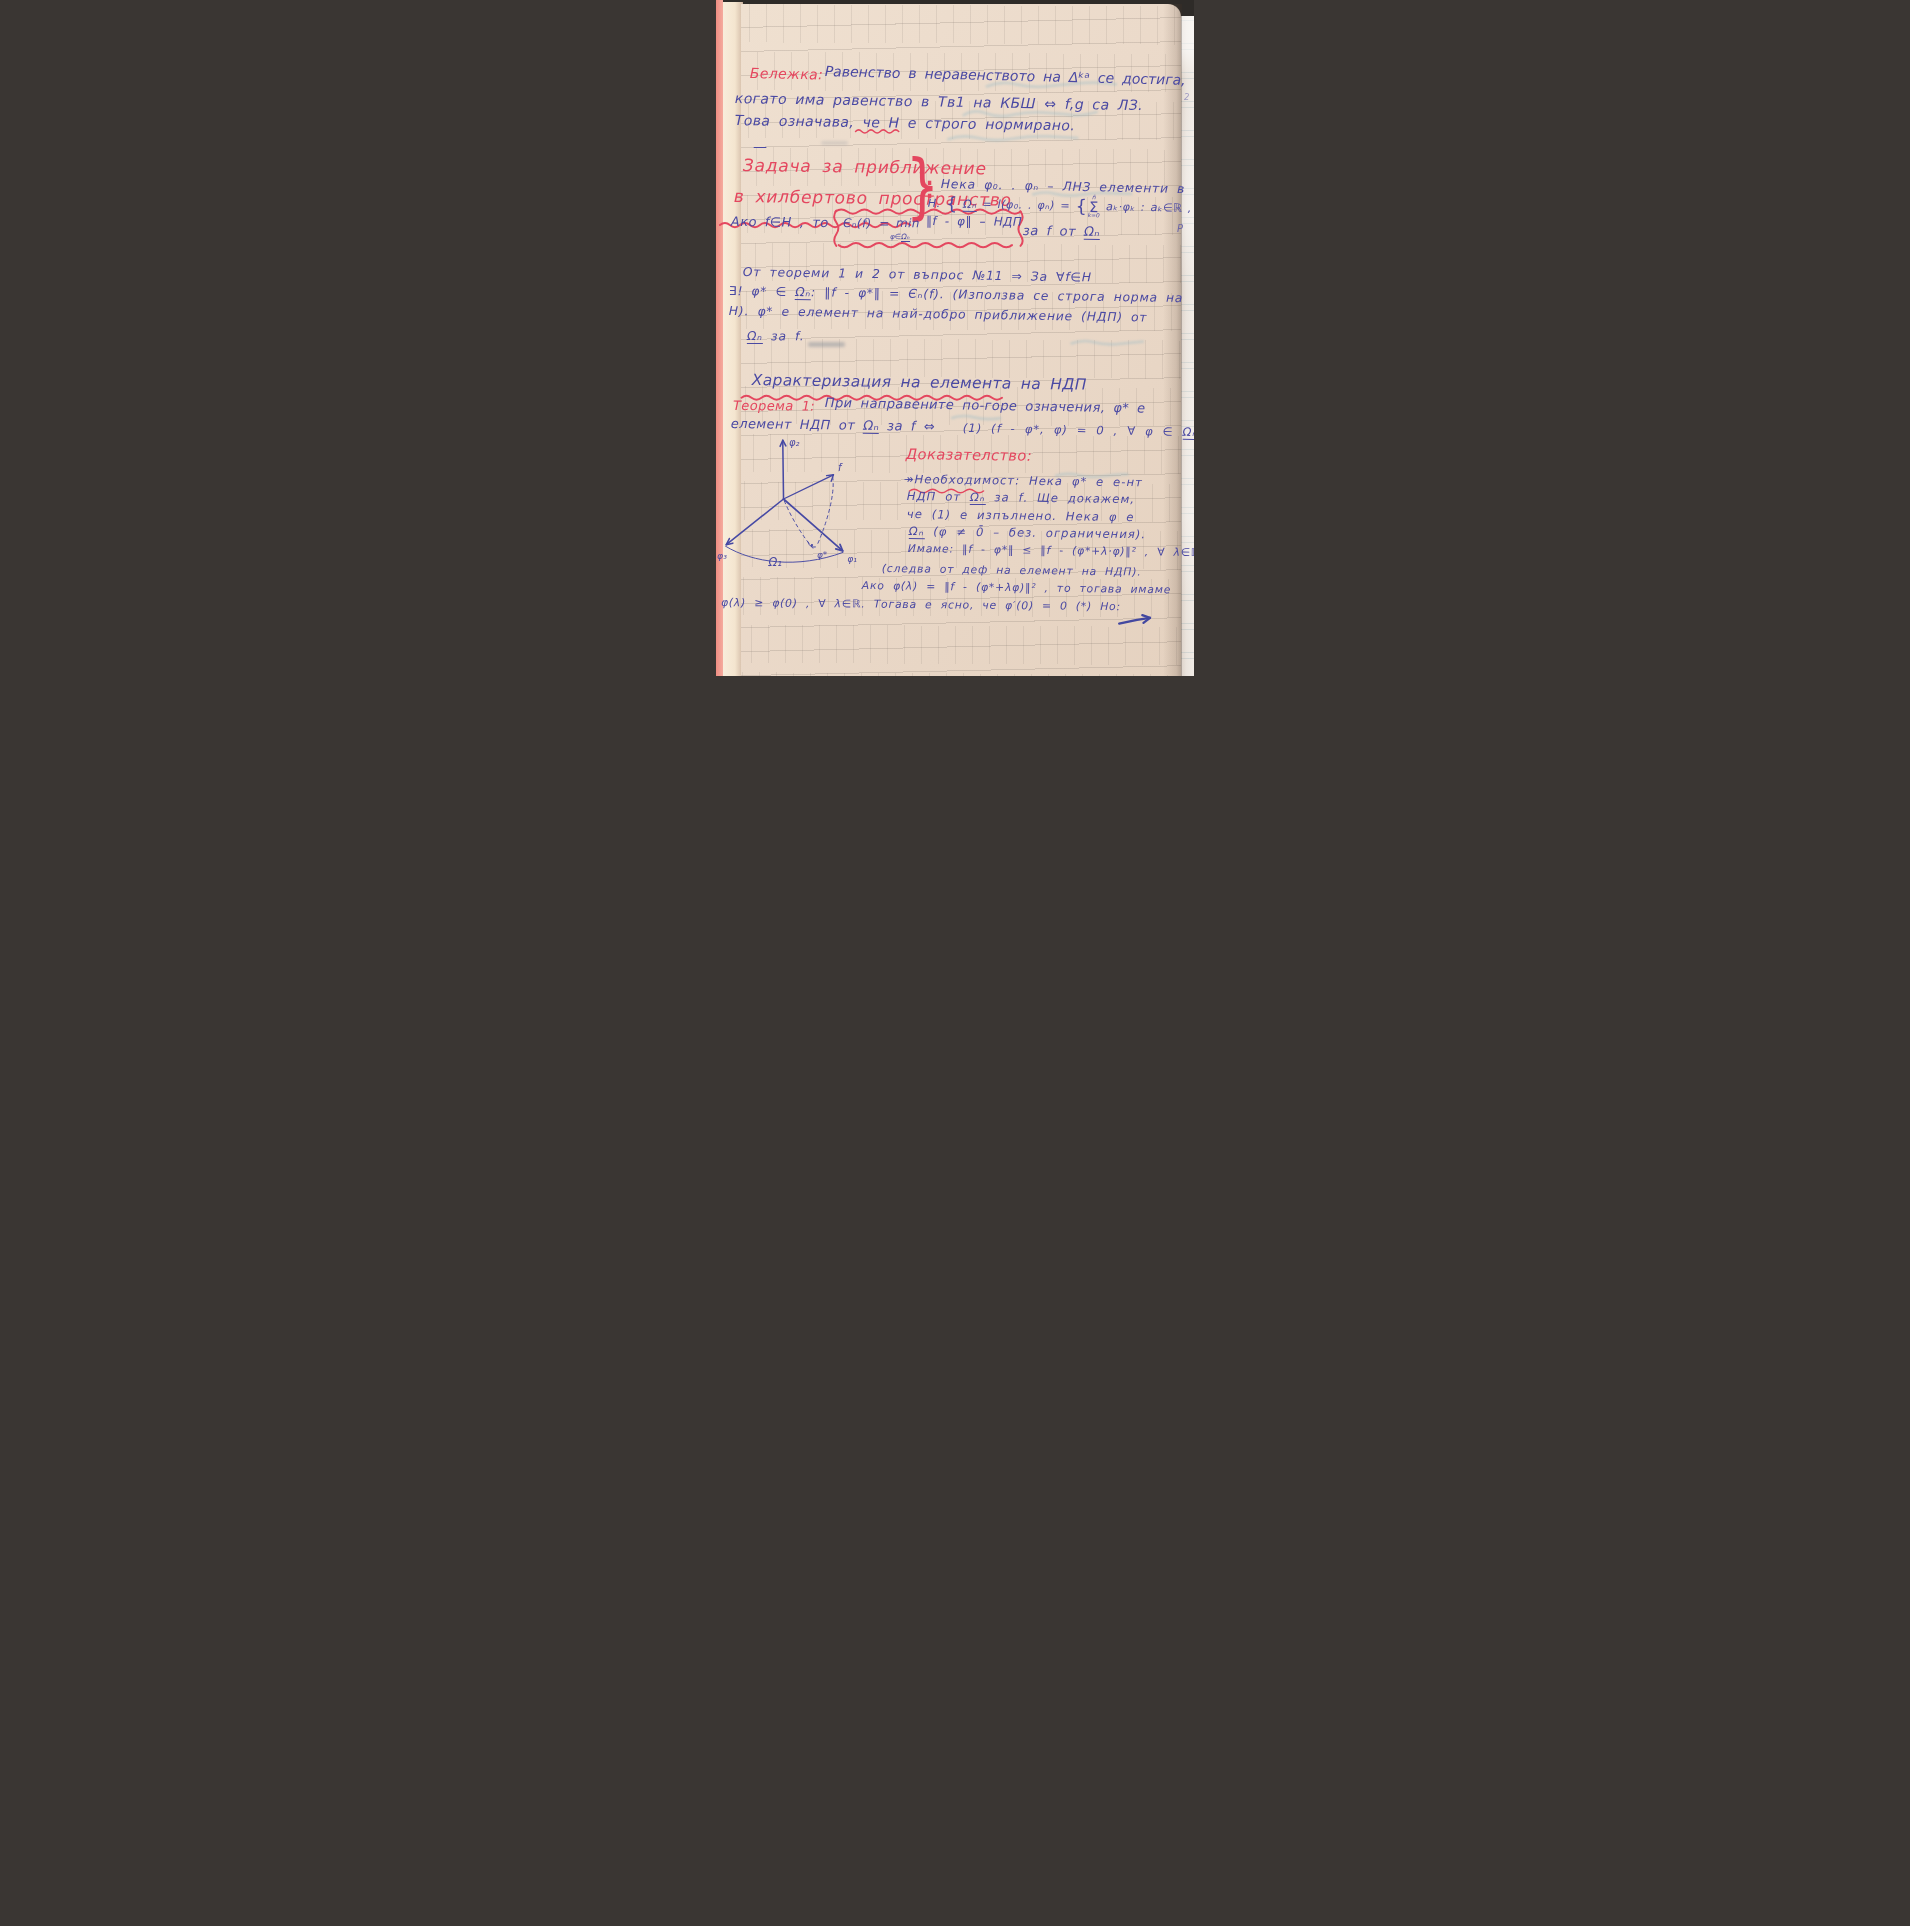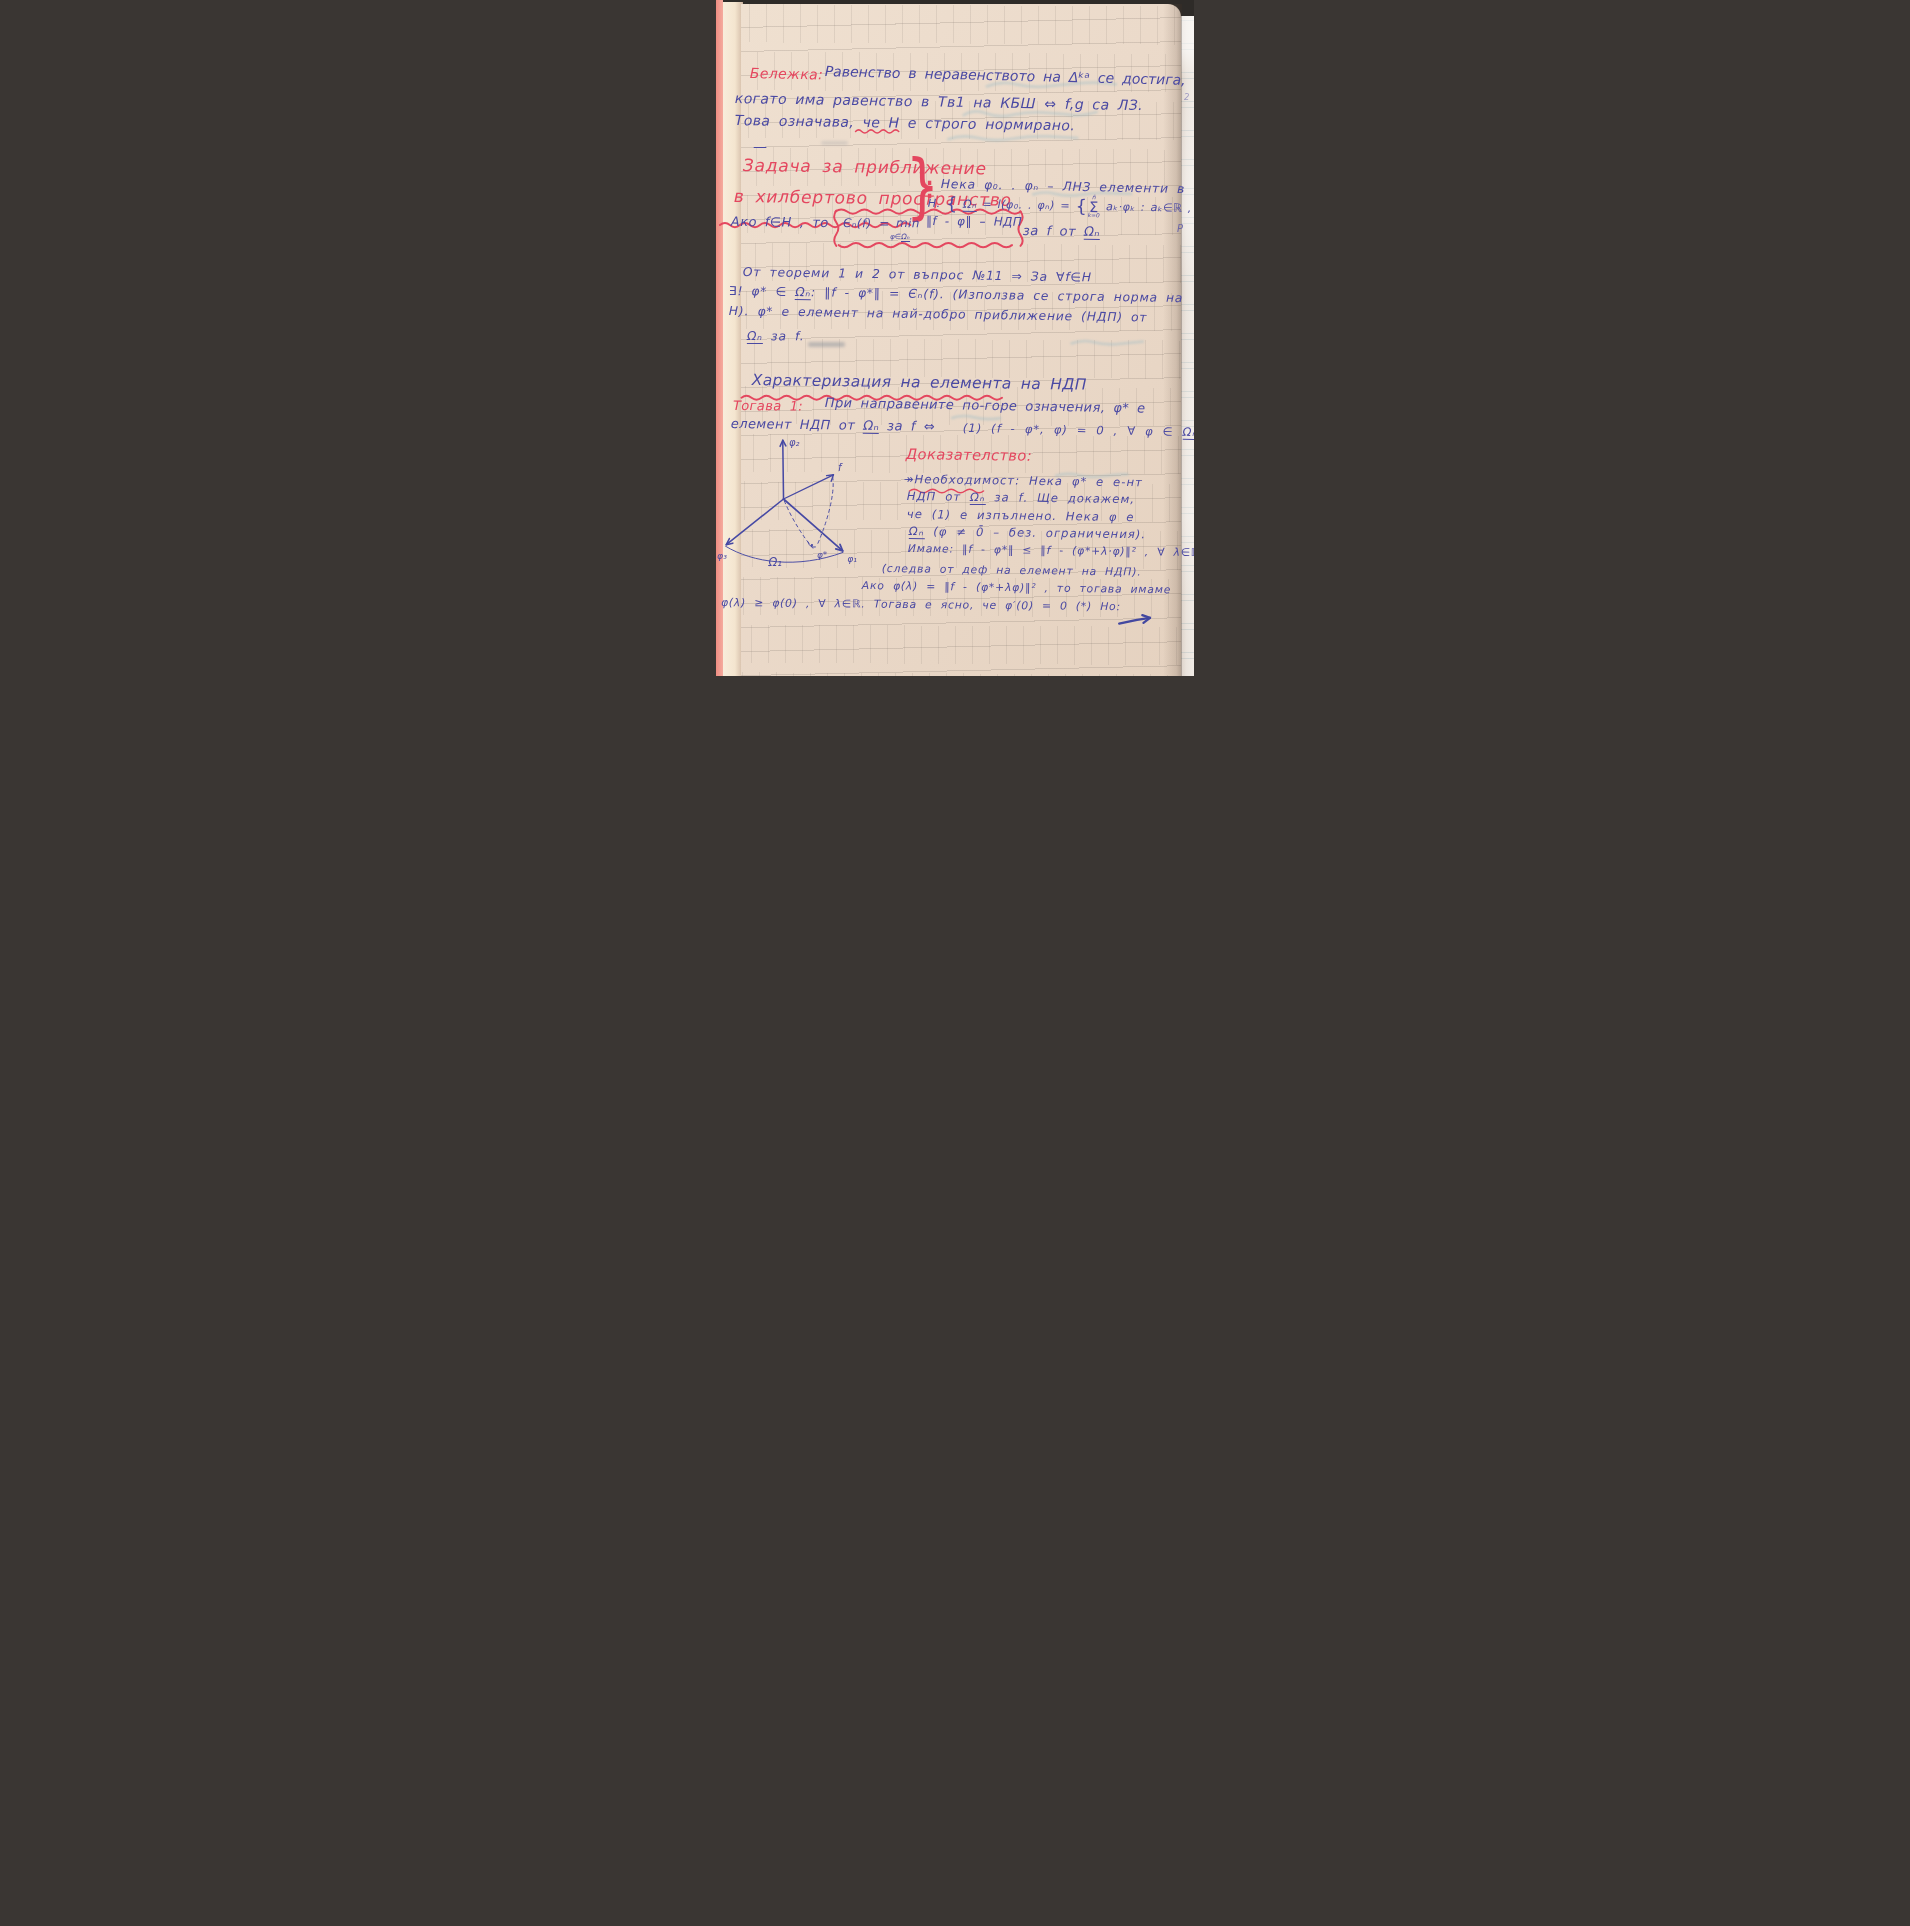--- a/index.html
+++ b/index.html
@@ -128,21 +128,21 @@
   <div class="hw sub-small" style="left:174px;top:232px;"><span>φ∈</span><span class="ul">Ωₙ</span></div>
   <div class="hw" style="left:210px;top:214px;font-size:12px;transform:rotate(0.5deg);font-style:italic;"><span>‖f - φ‖  –  НДП</span></div>
   <div class="hw s34" style="left:307px;top:223px;transform:rotate(0.8deg);"><span>за  f  от  </span><span class="ul">Ωₙ</span></div>
 
   <div class="hw s32" style="left:27px;top:265px;transform:rotate(0.9deg);"><span>От  теореми  1  и 2  от  въпрос  №11  ⇒ За ∀f∈H</span></div>
   <div class="hw s32" style="left:12.7px;top:284px;transform:rotate(0.9deg);"><span>∃!  φ* ∈ </span><span class="ul">Ωₙ</span><span>:  ‖f - φ*‖ = Єₙ(f).  (Използва  се  строга  норма  на</span></div>
   <div class="hw s32" style="left:12.7px;top:304px;transform:rotate(0.9deg);"><span>H).  φ*  е  елемент  на  най-добро  приближение  (НДП)  от</span></div>
   <div class="hw s32" style="left:31px;top:329px;transform:rotate(0.4deg);text-align:right;"><span class="ul">Ωₙ</span><span>  за  f.</span></div>
 
   <div class="hw h2" style="left:36px;top:371px;transform:rotate(0.8deg);"><span>Характеризация  на  елемента  на  НДП</span></div>
-  <div class="hw s34 red" style="left:17.3px;top:398px;transform:rotate(0.4deg);"><span>Тогава 1:</span></div>
+  <div class="hw s34 red" style="left:17.3px;top:398px;transform:rotate(0.4deg);"><span>Теорема 1:</span></div>
   <div class="hw s34" style="left:109px;top:395px;transform:rotate(1.0deg);letter-spacing:0.4px;"><span>При  направените  по-горе  означения,  φ*  е</span></div>
   <div class="hw s34" style="left:14.6px;top:416px;transform:rotate(0.8deg);"><span>елемент  НДП  от  </span><span class="ul">Ωₙ</span><span>  за  f  ⇔</span></div>
   <div class="hw s30" style="left:247px;top:421px;transform:rotate(1.0deg);"><span>(1) (f - φ*, φ) = 0  ,  ∀ φ ∈ </span><span class="ul">Ωₙ</span></div>
 
   <svg width="185" height="169" viewBox="0 0 480 440" style="left:0;top:431px;">
     <g stroke="#4649a4" fill="none" stroke-linecap="round">
       <path stroke-width="4" d="M175,177 L173,24"></path>
       <path stroke-width="4" d="M173,24 l-7,16 m7,-16 l8,15"></path>
       <path stroke-width="3.5" d="M175,177 L305,114"></path>
       <path stroke-width="3.5" d="M305,114 l-18,2 m18,-2 l-6,17"></path>

